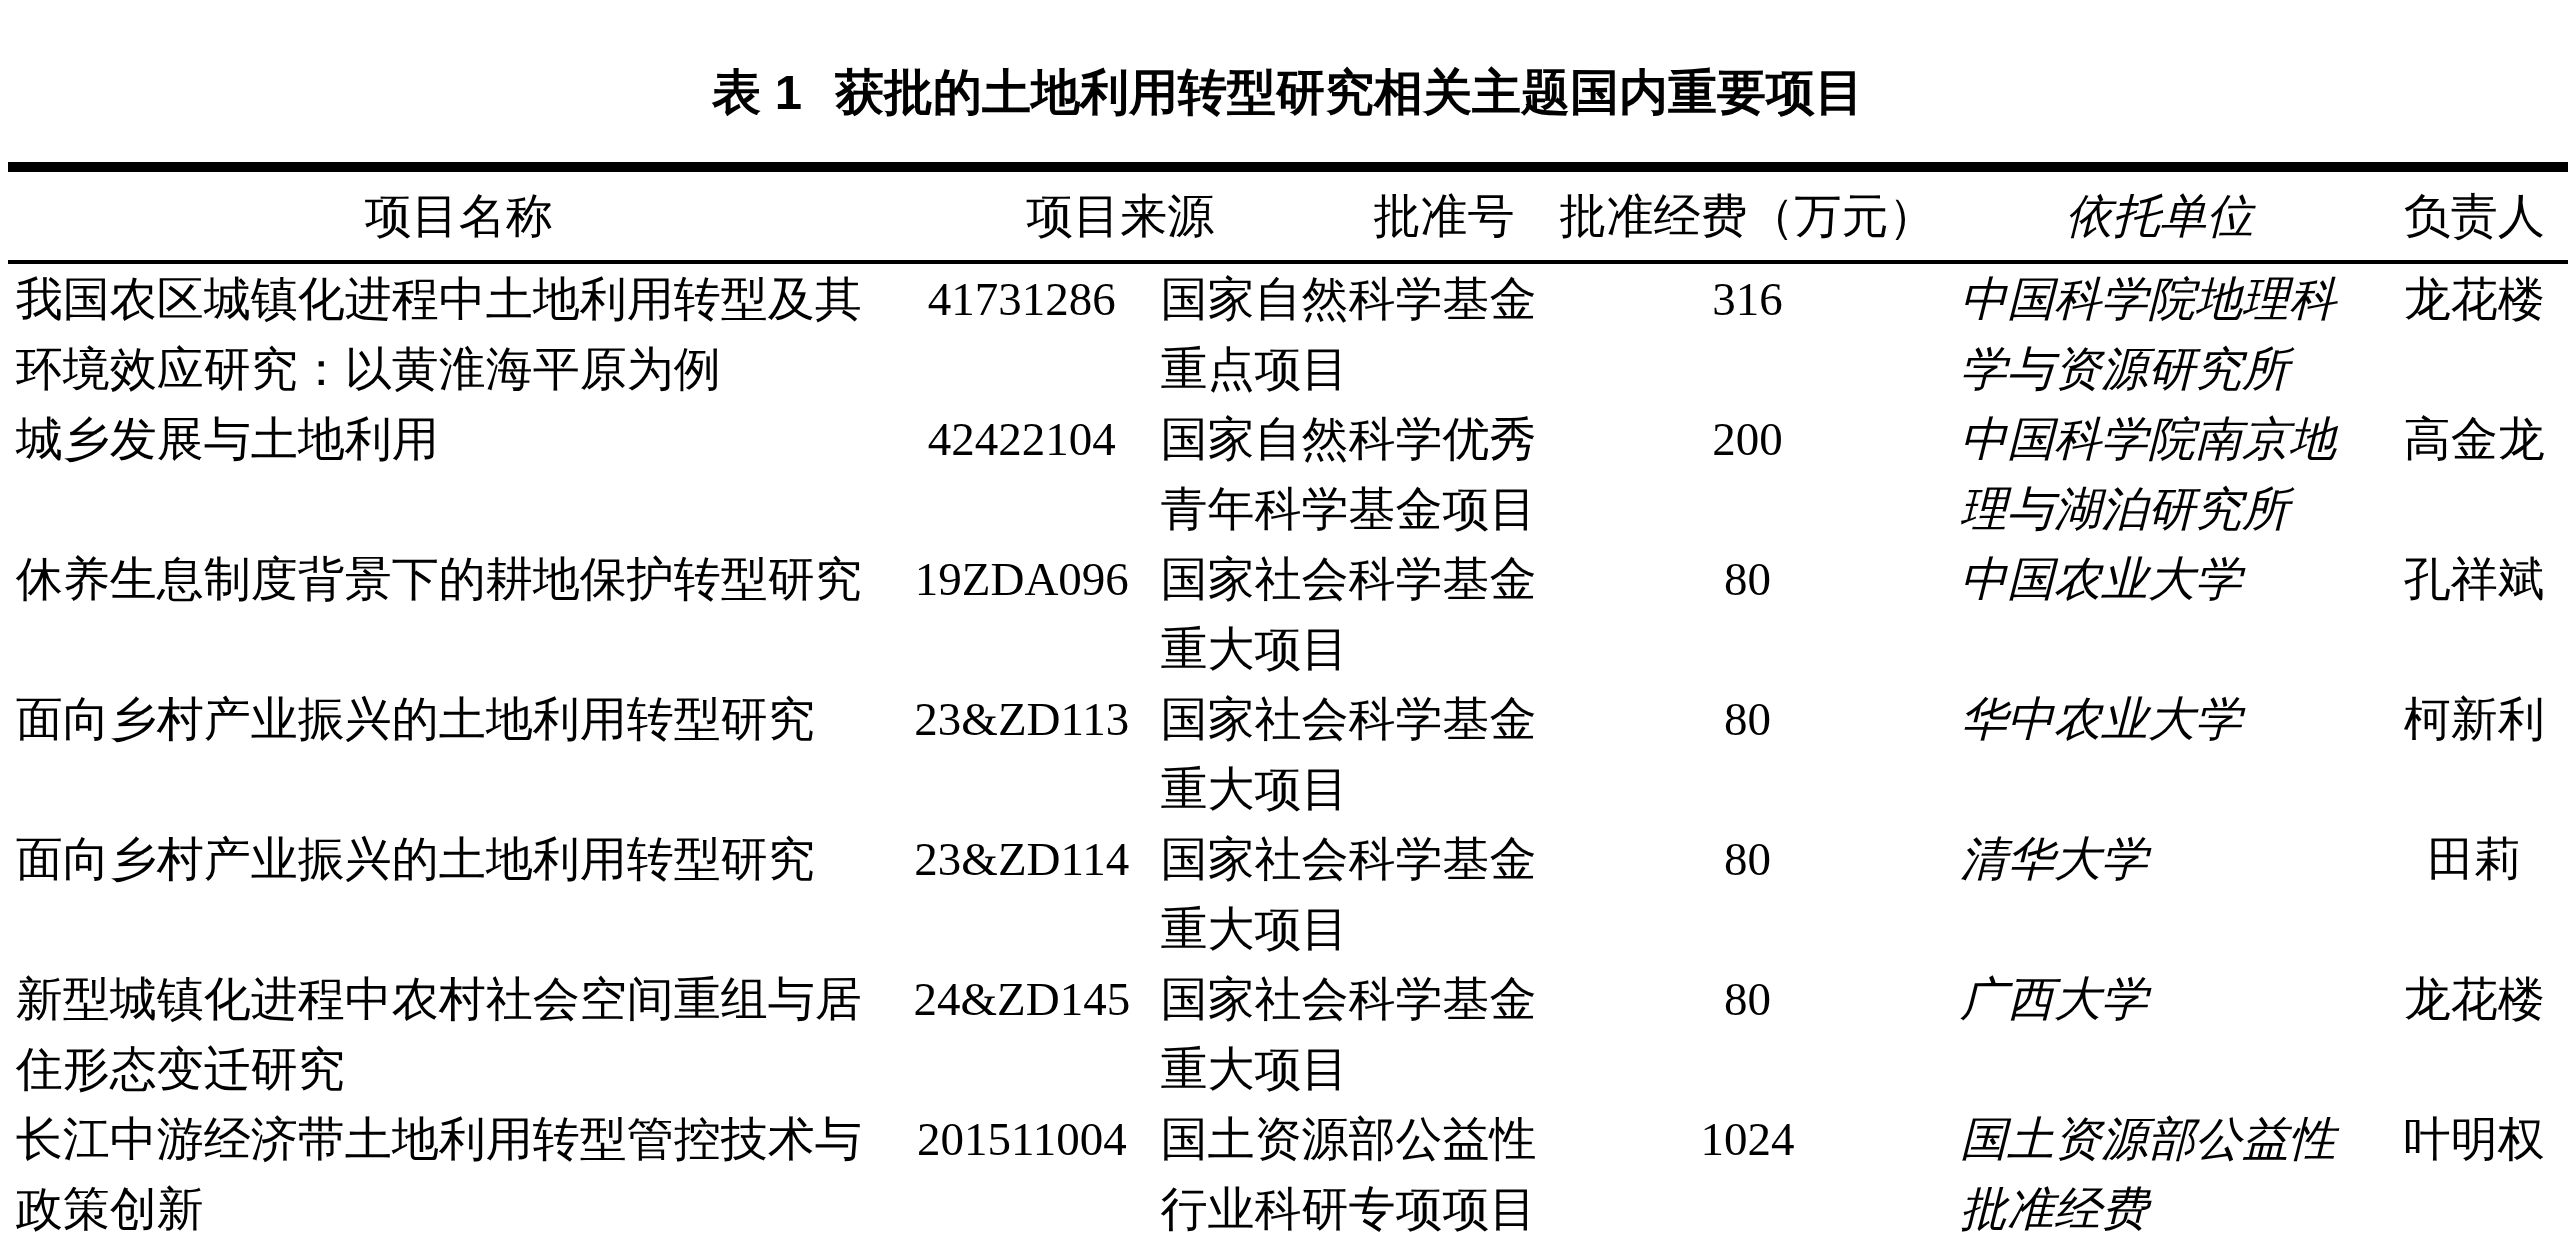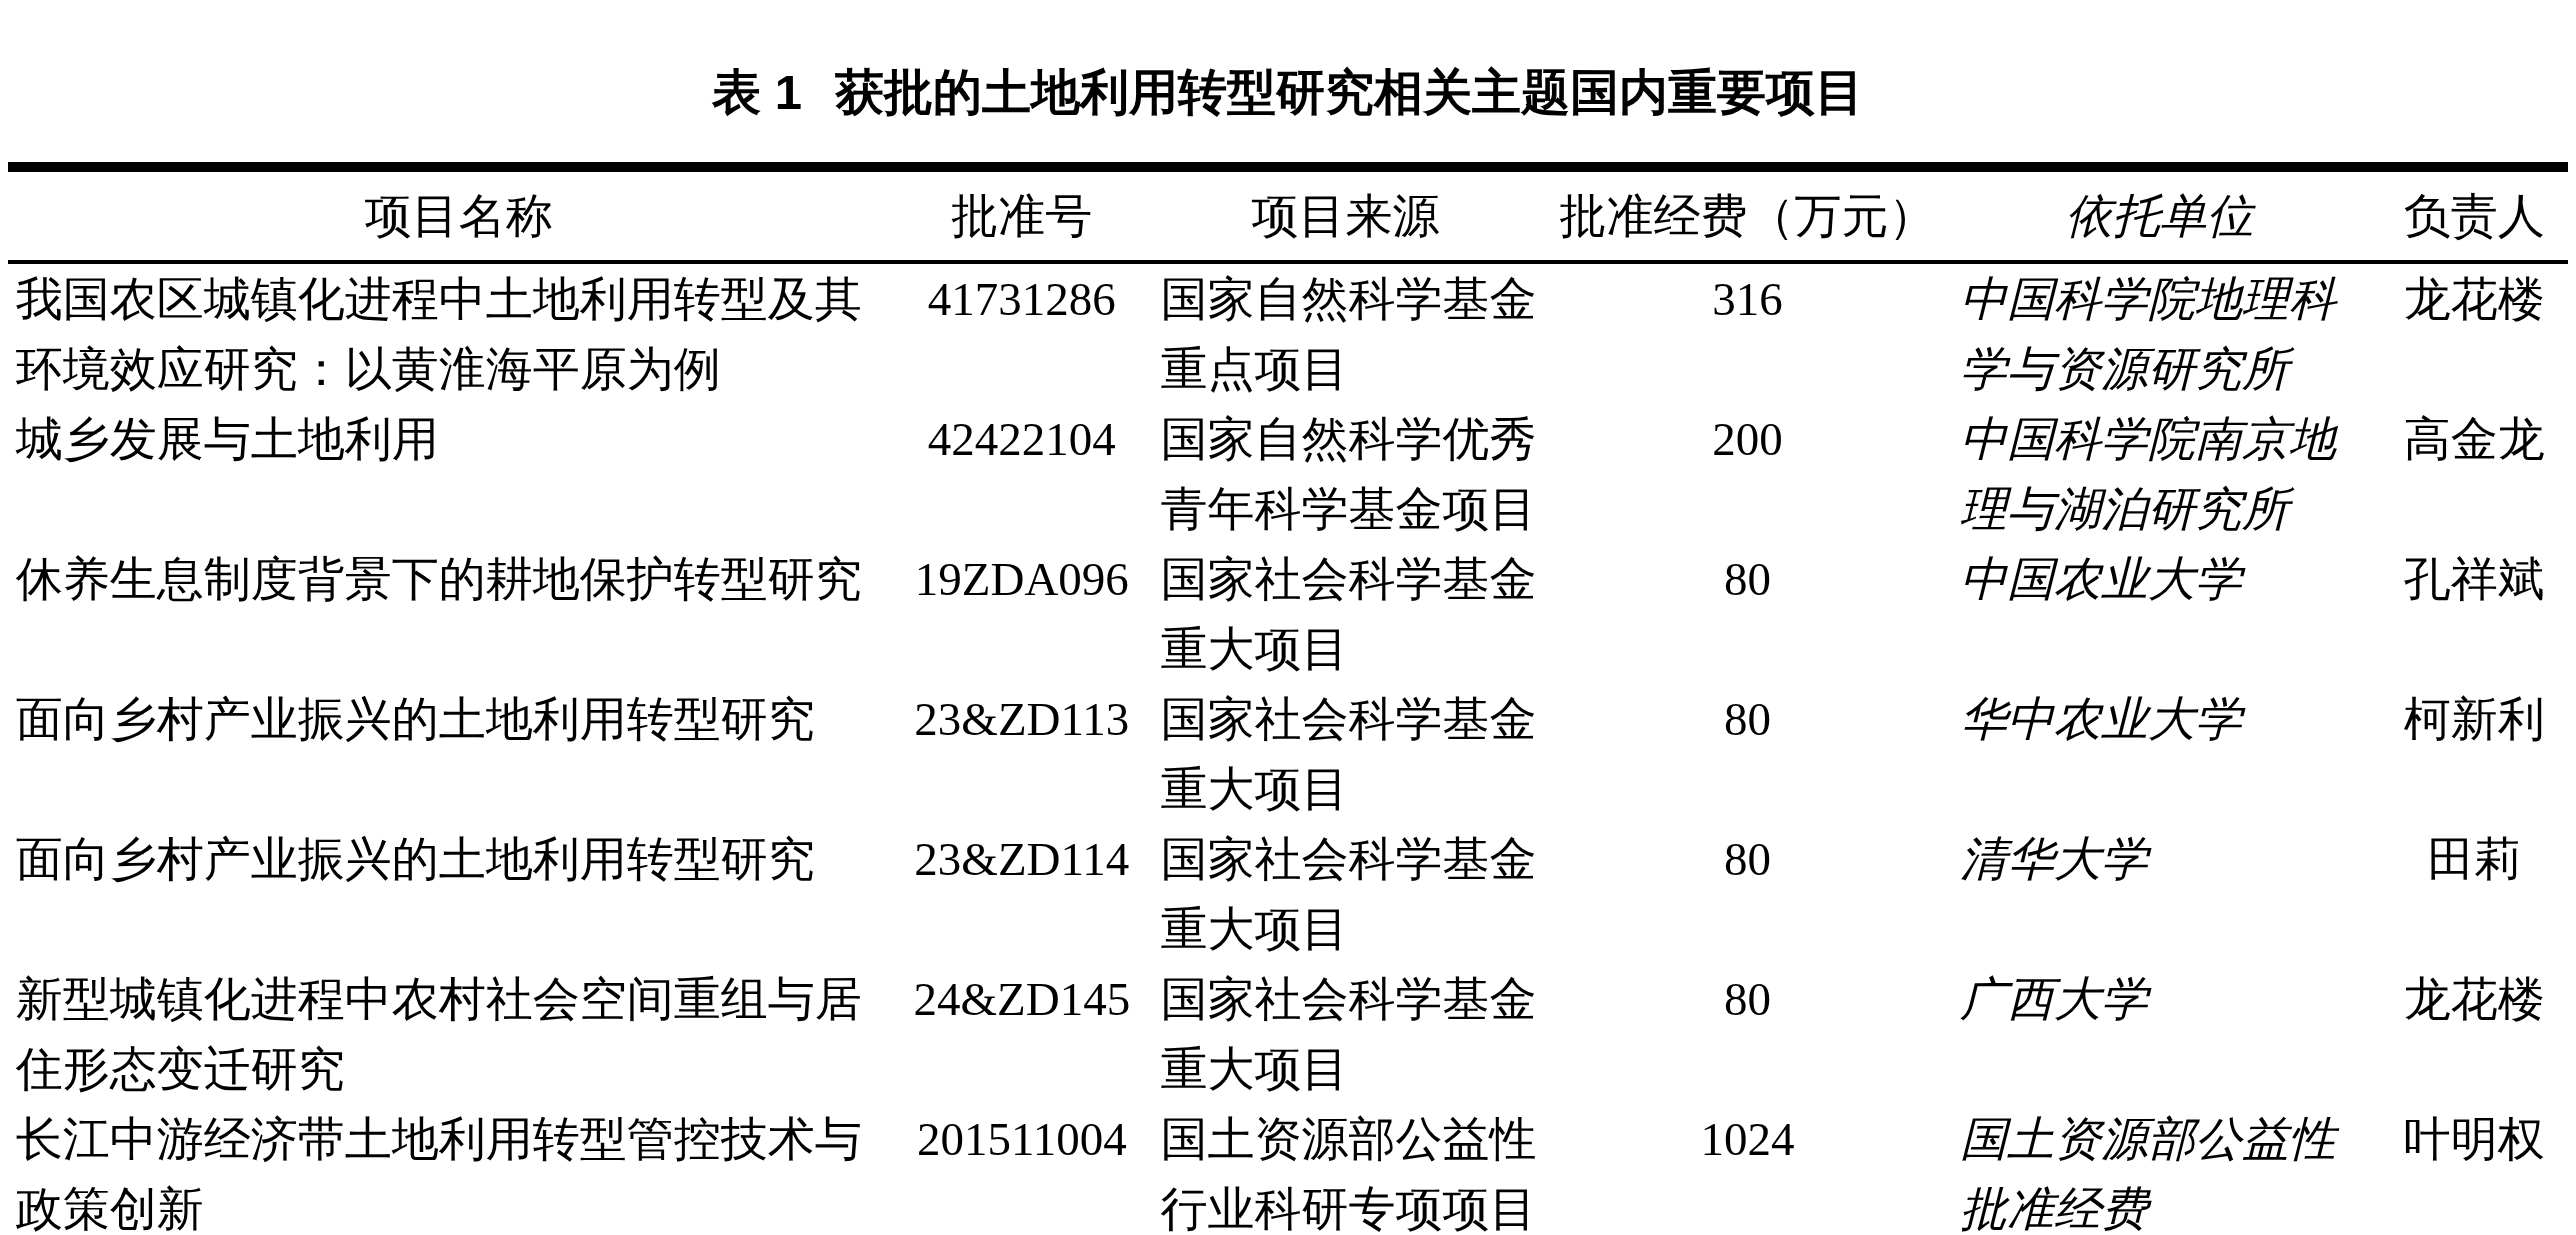--- a/index.html
+++ b/index.html
@@ -66,22 +66,22 @@
   <div class="caption">
     <span>表 1</span><span class="gap"></span><span>获批的土地利用转型研究相关主题国内重要项目</span>
   </div>
 
   <div class="tablewrap">
 
     <div class="rule-thick"></div>
 
     <div class="hrow">
       <div class="hcell c-name">项目名称</div>
+      <div class="hcell c-source">项目来源</div>
       <div class="hcell c-no">批准号</div>
-      <div class="hcell c-source">项目来源</div>
       <div class="hcell c-fund">批准经费（万元）</div>
       <div class="hcell c-unit">依托单位</div>
       <div class="hcell c-leader">负责人</div>
     </div>
 
     <div class="rule-thin"></div>
 
     <div class="tbody" id="table-body">
   <div class="row">
     <div class="cell c-name">

